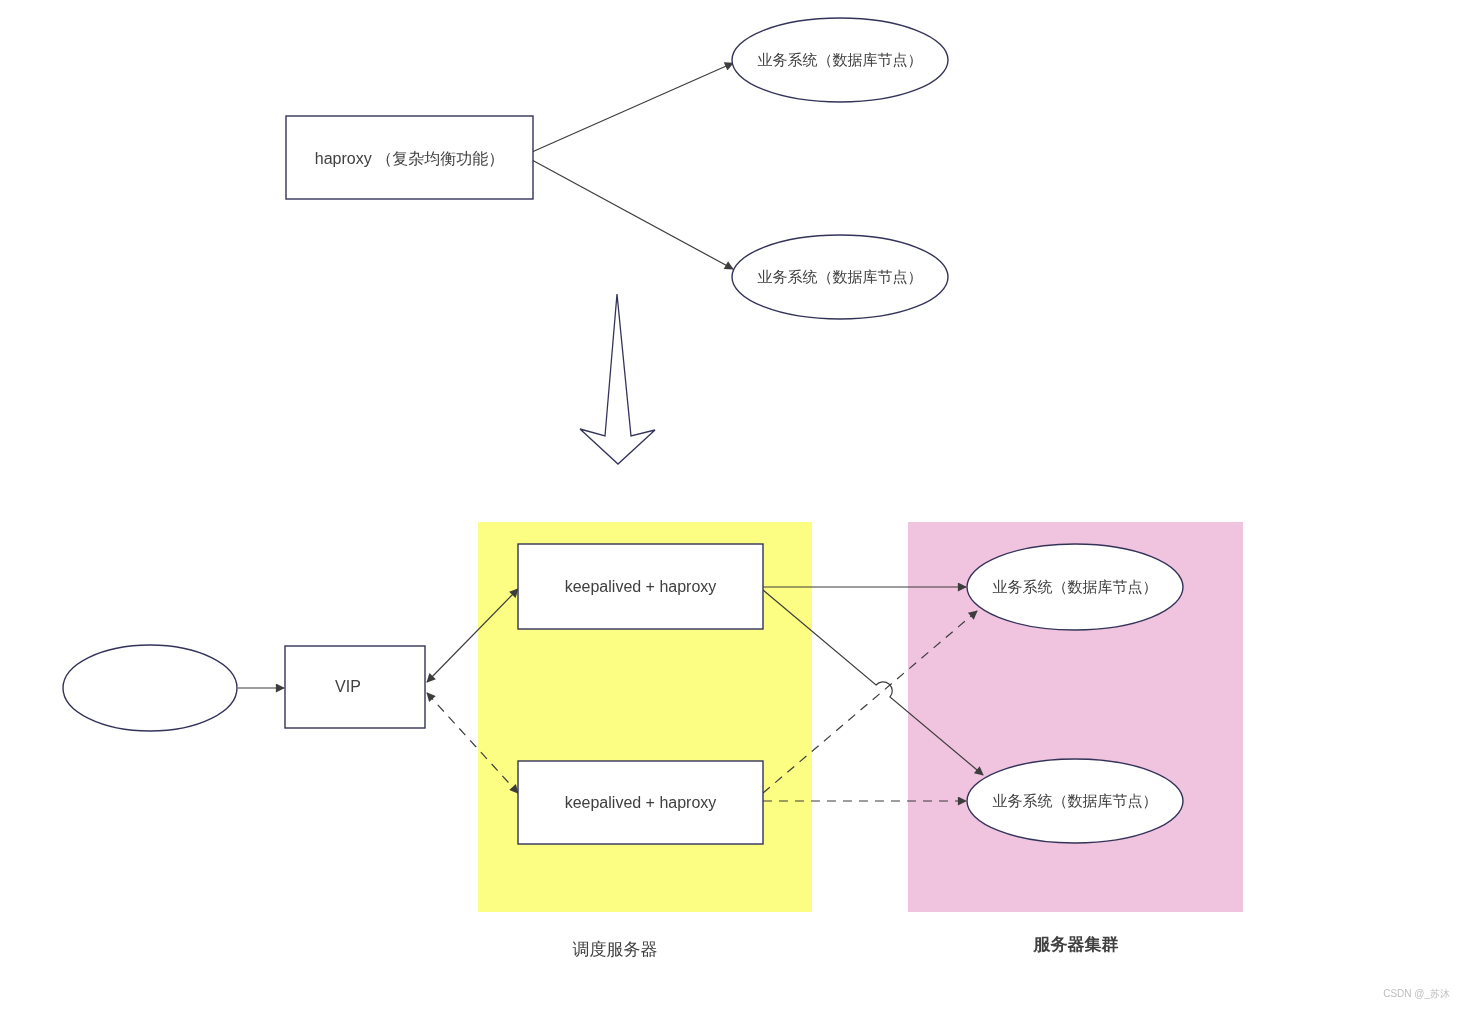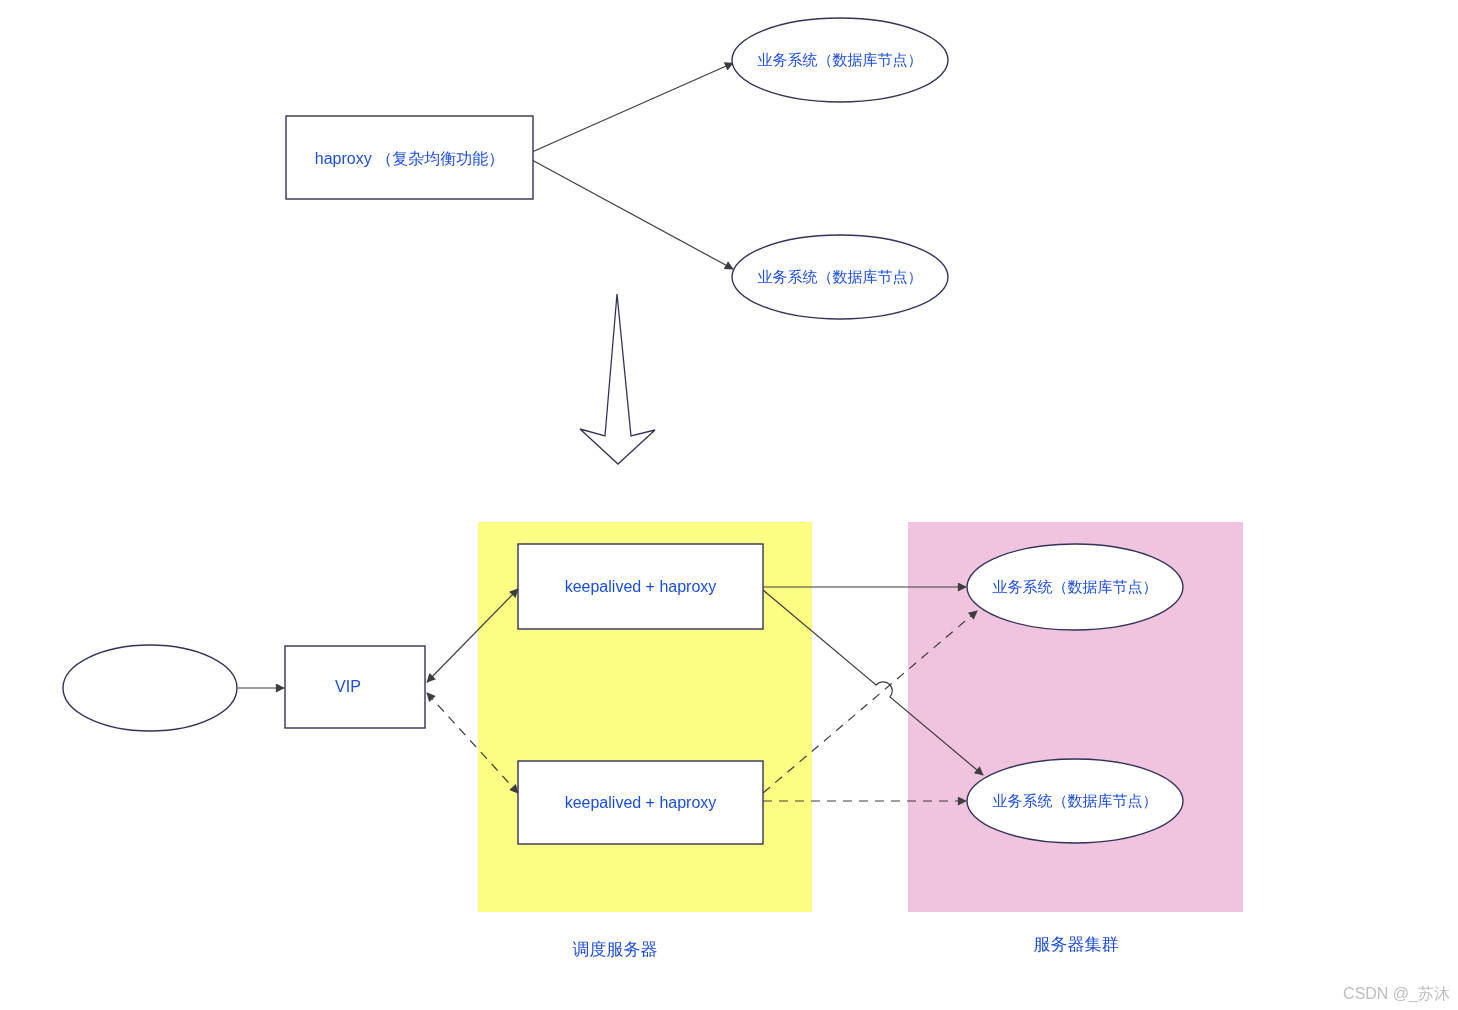--- a/index.html
+++ b/index.html
@@ -8,30 +8,30 @@
     width:1458px;height:1010px;
     background:#ffffff;
     font-family:"Liberation Sans","DejaVu Sans",sans-serif;
     overflow:hidden;
   }
   svg.layer{position:absolute;left:0;top:0;}
   .lbl{
     position:absolute;
     display:flex;align-items:center;justify-content:center;
     text-align:center;
-    color:#1d4ed8;
+    color:#404040;
     line-height:1.25;
     white-space:nowrap;
   }
   .f15{font-size:15px;}
   .f16{font-size:16px;}
   .f17{font-size:17px;}
   .watermark{
     position:absolute;
-    font-size:16px;
+    font-size:10px;
     color:#bebebe;
     justify-content:flex-end;
   }
   .node-shape{fill:#ffffff;stroke:#33335a;stroke-width:1.4;}
   .flow-line{stroke:#3d3d3d;stroke-width:1.2;fill:none;}
   .dashed{stroke-dasharray:9 7;}
 </style>
 </head>
 <body>
 
@@ -84,17 +84,17 @@
   <div class="lbl f16" style="left:518px;top:544px;width:245px;height:85px;">keepalived + haproxy</div>
 
   <div class="lbl f16" style="left:518px;top:761px;width:245px;height:83px;">keepalived + haproxy</div>
 
   <div class="lbl f15" style="left:967px;top:545px;width:216px;height:84px;">业务系统（数据库节点）</div>
 
   <div class="lbl f15" style="left:967px;top:759px;width:216px;height:84px;">业务系统（数据库节点）</div>
 
   <div class="lbl f17" style="left:515px;top:938px;width:200px;height:24px;">调度服务器</div>
 
-  <div class="lbl f17" style="left:976px;top:933px;width:200px;height:24px;">服务器集群</div>
+  <div class="lbl f17" style="left:976px;top:933px;width:200px;height:24px;font-weight:bold;">服务器集群</div>
 
   <div class="lbl watermark" style="left:1355px;top:986px;width:95px;height:16px;">CSDN @_苏沐</div>
 
 </div>
 
 </body></html>

